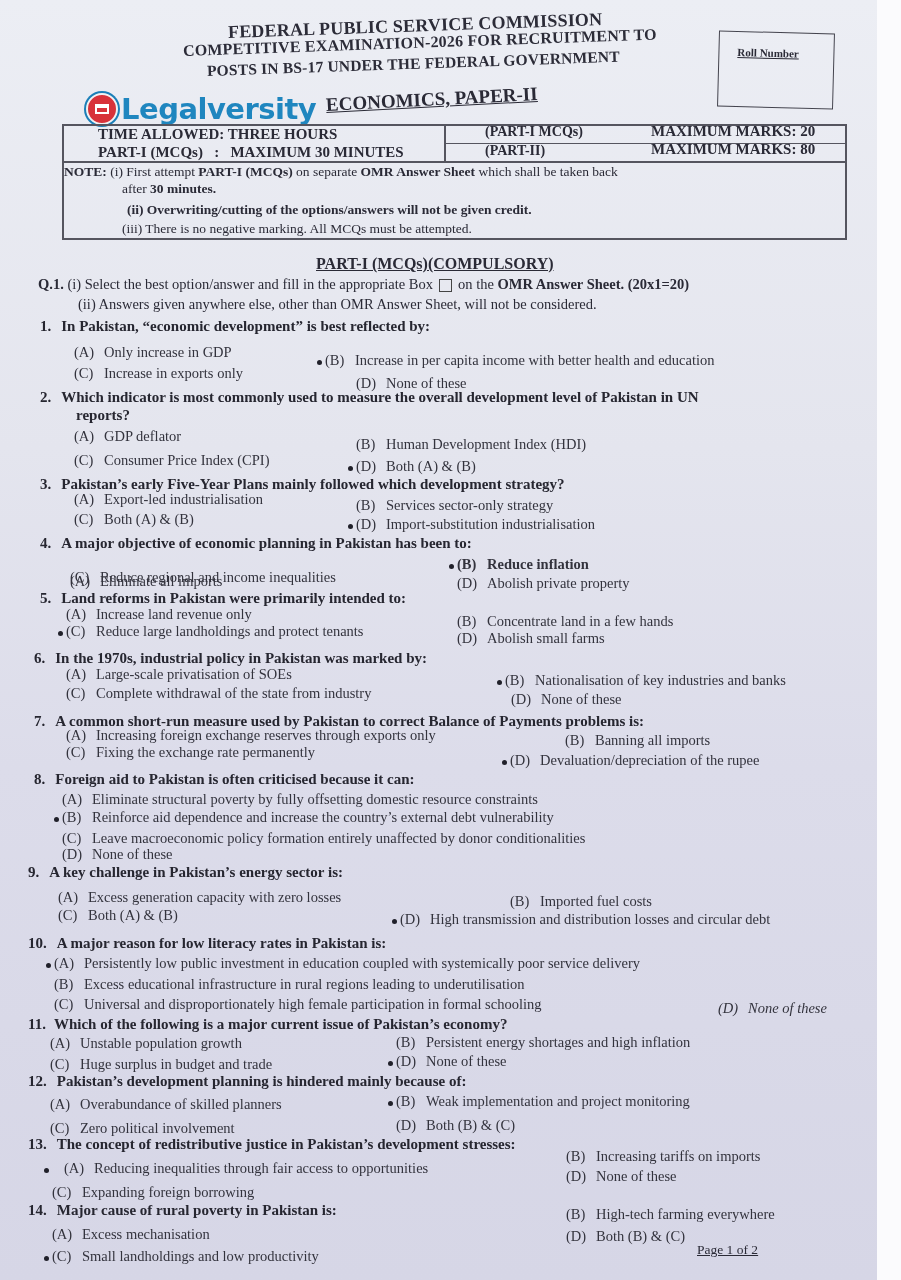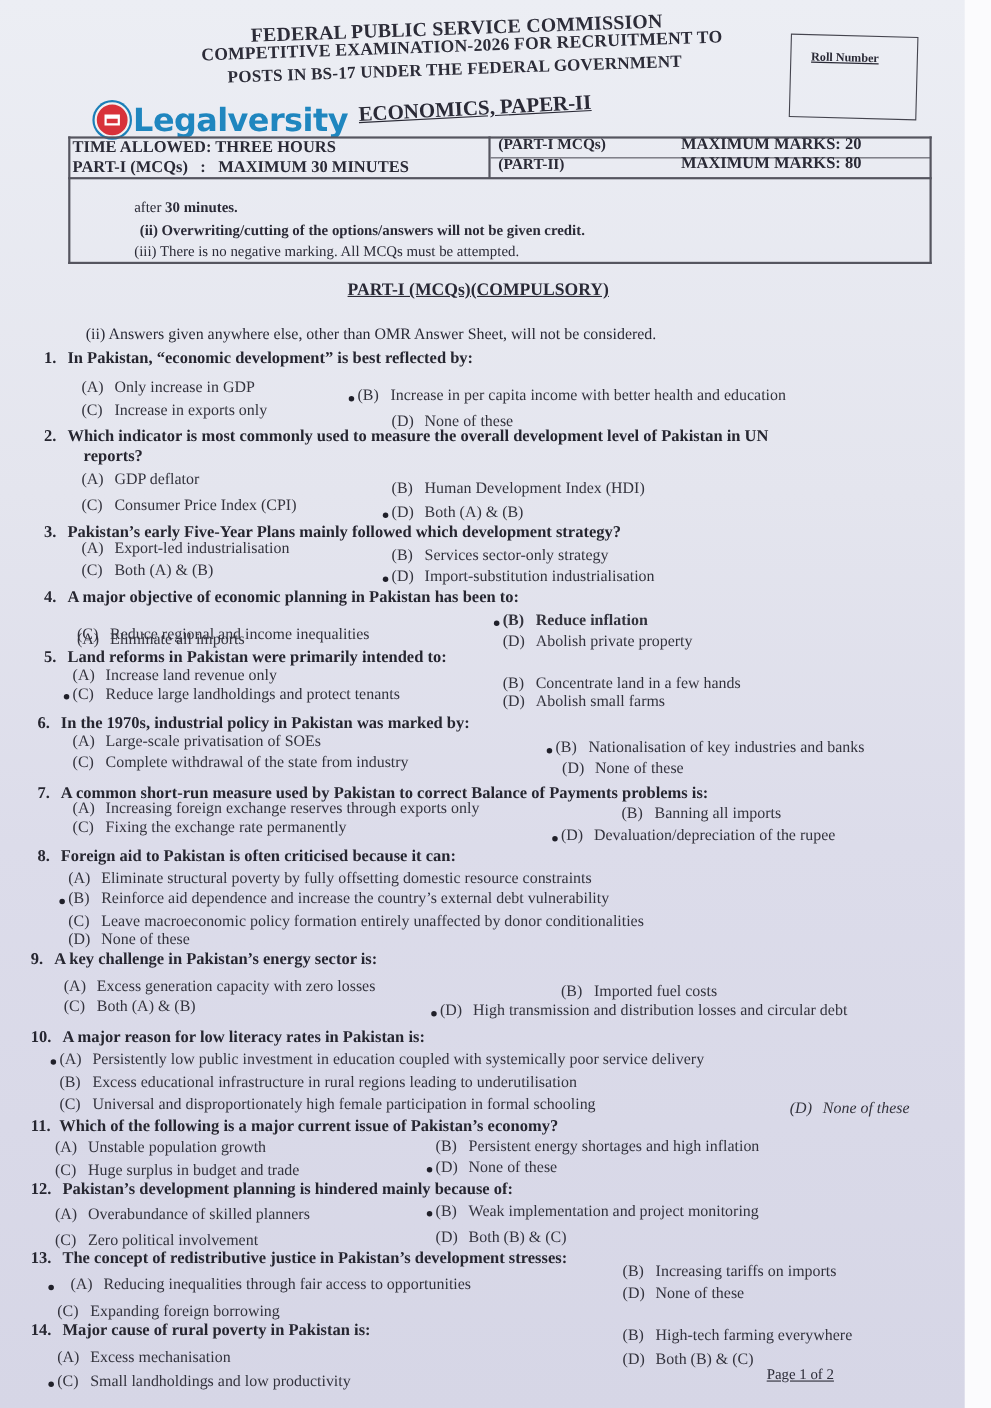--- a/index.html
+++ b/index.html
@@ -28,21 +28,21 @@
     border: 2px solid #f2f2f2; box-shadow: 0 0 0 2px #1b7fb8;
     display: flex; align-items: center; justify-content: center; margin-right: 3px;
   }
   .logo-icon i { display: block; width: 14px; height: 10px; border: 2px solid #fff; border-top-width: 4px; box-sizing: border-box; }
   .logo-text { font-family: "DejaVu Sans", "Liberation Sans", sans-serif; font-size: 29px; font-weight: bold; color: #1f86bf; letter-spacing: -0.5px; }
   .paper-title { left: 326px; top: 94px; font-size: 19px; font-weight: bold; text-decoration: underline; transform: rotate(-3deg); transform-origin: left; }
   .info-table {
     position: absolute; left: 62px; top: 124px; width: 785px; height: 116px;
   }
   .info-table .line { position: absolute; background: #55555f; }
-  .cell { position: absolute; font-size: 15px; font-weight: bold; white-space: nowrap; }
+  .cell { position: absolute; font-size: 15px; font-weight: bold; white-space: nowrap; margin-left: 32px; }
   .note { position: absolute; font-size: 13.5px; white-space: nowrap; }
   .note b { font-weight: bold; }
   .section-title { left: 316px; top: 255px; font-size: 16px; font-weight: bold; text-decoration: underline; }
   .instr { font-size: 14.5px; }
   .q { position: absolute; white-space: nowrap; font-size: 15px; font-weight: bold; color: #262630; }
   .opt { position: absolute; white-space: nowrap; font-size: 14.5px; color: #33333d; }
   .opt .lbl { display: inline-block; width: 30px; }
   .mark { position: absolute; width: 5px; height: 5px; border-radius: 50%; background: #20202a; }
   .omr-box { display: inline-block; width: 11px; height: 11px; border: 1.5px solid #444; vertical-align: middle; margin: 0 6px; }
   .footer { left: 697px; top: 1242px; font-size: 13.5px; text-decoration: underline; }
@@ -77,28 +77,36 @@
     <div class="line" style="left:382px;top:0;width:1.5px;height:38px;"></div>
     <div class="line" style="left:384px;top:19px;width:400px;height:1px;"></div>
 
     <div class="cell" style="left:4px;top:2px;">TIME ALLOWED: THREE HOURS</div>
     <div class="cell" style="left:4px;top:20px;white-space:pre;">PART-I (MCQs)   :   MAXIMUM 30 MINUTES</div>
     <div class="cell" style="left:391px;top:0px;font-size:14px;">(PART-I MCQs)</div>
     <div class="cell" style="left:557px;top:-1px;">MAXIMUM MARKS: 20</div>
     <div class="cell" style="left:391px;top:19px;font-size:14px;">(PART-II)</div>
     <div class="cell" style="left:557px;top:17px;">MAXIMUM MARKS: 80</div>
 
+    <div class="note" style="left:2px;top:40px;">
+      <b>NOTE:</b>
+      <span>(i)  First attempt </span><b>PART-I (MCQs)</b><span> on separate </span><b>OMR Answer Sheet</b><span> which shall be taken back</span>
+    </div>
     <div class="note" style="left:60px;top:57px;">
       <span>after </span><b>30 minutes.</b>
     </div>
     <div class="note" style="left:60px;top:97px;">(iii) There is no negative marking. All MCQs must be attempted.</div>
     <div class="note" style="left:65px;top:78px;font-weight:bold;">(ii)  Overwriting/cutting of the options/answers will not be given credit.</div>
   </div>
 
   <div class="abs section-title">PART-I (MCQs)(COMPULSORY)</div>
+  <div class="abs instr" style="left:38px;top:276px;">
+    <b>Q.1.</b>
+    <span>(i) Select the best option/answer and fill in the appropriate Box</span><span class="omr-box"></span><span>on the </span><b>OMR Answer Sheet.</b><b> (20x1=20)</b>
+  </div>
   <div class="abs instr" style="left:78px;top:296px;">(ii) Answers given anywhere else, other than OMR Answer Sheet, will not be considered.</div>
 
   <div id="questions">
       <div class="q" style="left: 40px; top: 318px;"><span style="margin-right: 10px;">1.</span><span>In Pakistan, “economic development” is best reflected by:</span></div>
       <div class="opt" style="left: 74px; top: 344px;"><span class="lbl">(A)</span><span>Only increase in GDP</span></div>
       <div class="opt" style="left: 325px; top: 352px;"><span class="lbl">(B)</span><span>Increase in per capita income with better health and education</span></div>
       <div class="mark" style="left: 317px; top: 360px;"></div>
       <div class="opt" style="left: 74px; top: 365px;"><span class="lbl">(C)</span><span>Increase in exports only</span></div>
       <div class="opt" style="left: 356px; top: 375px;"><span class="lbl">(D)</span><span>None of these</span></div>
       <div class="q" style="left: 40px; top: 389px;"><span style="margin-right: 10px;">2.</span><span>Which indicator is most commonly used to measure the overall development level of Pakistan in UN</span></div>

